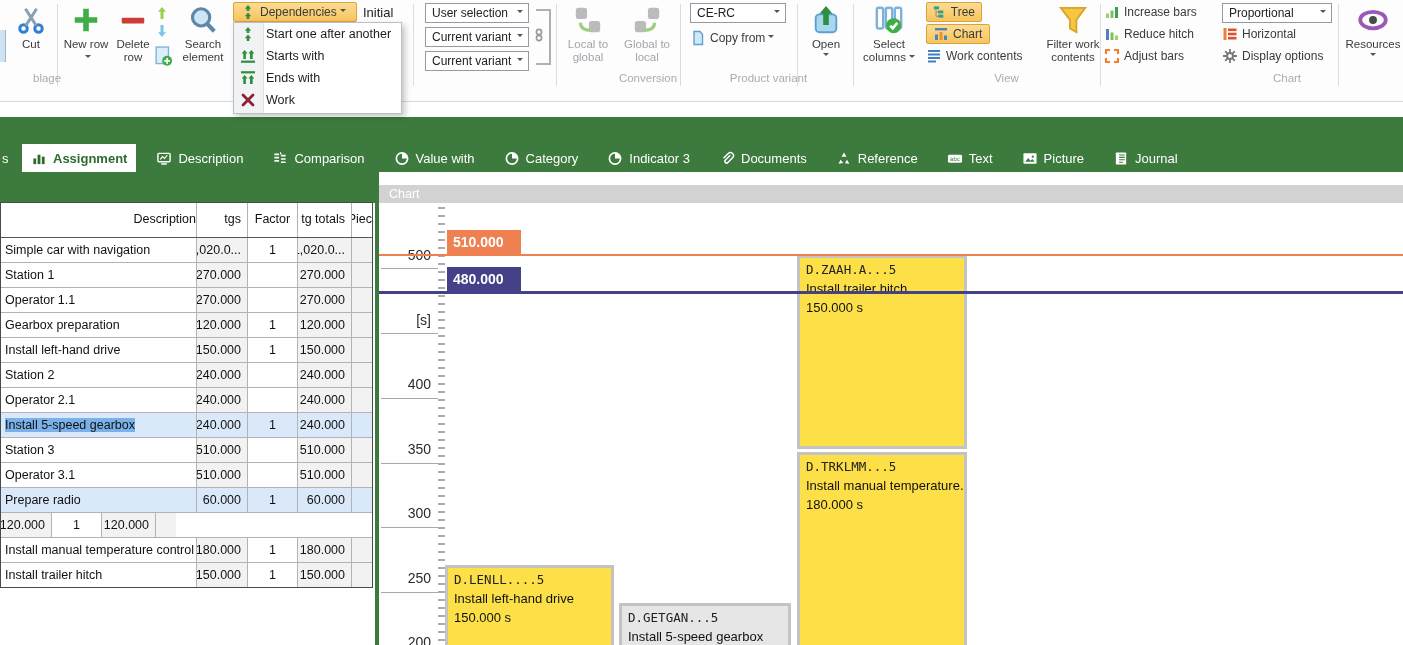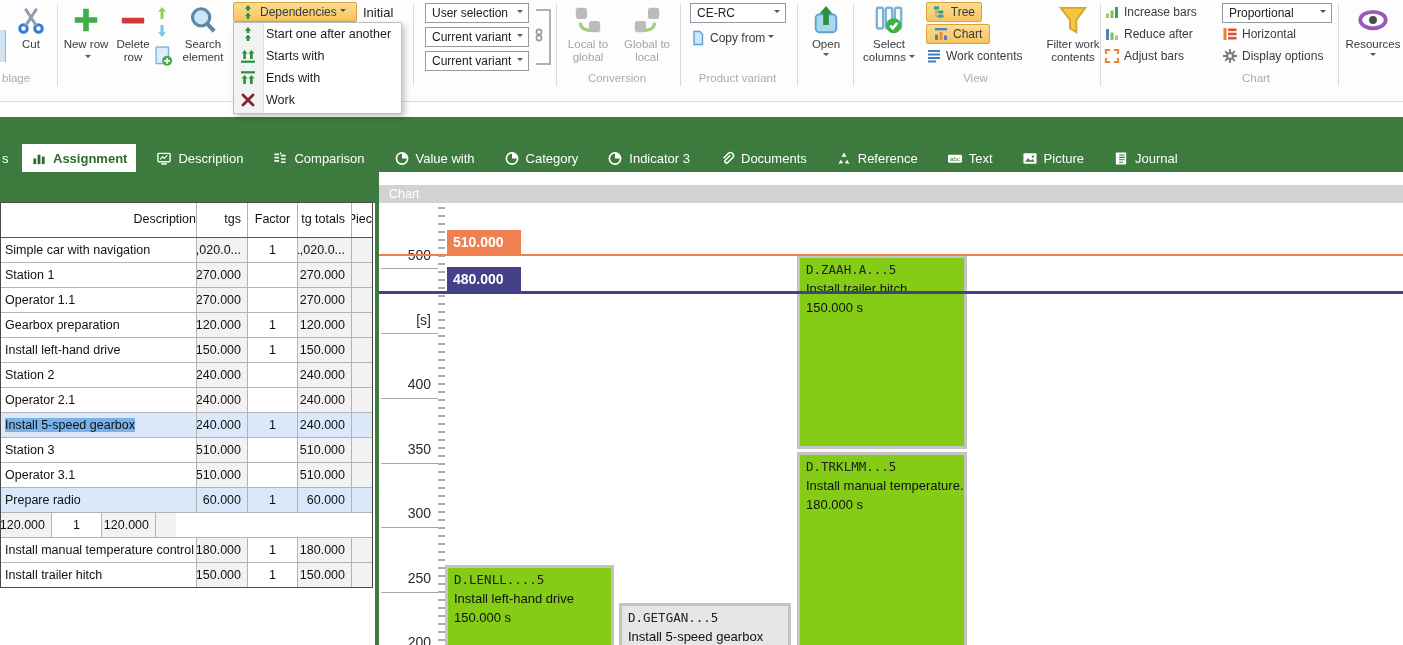--- a/index.html
+++ b/index.html
@@ -4,21 +4,21 @@
 <style>
   html,body{margin:0;padding:0;background:#fff;}
   body{font-family:"Liberation Sans",sans-serif;-webkit-font-smoothing:antialiased;}
   #app{position:relative;width:1403px;height:645px;overflow:hidden;background:#fff;}
   .abs{position:absolute;}
   svg{display:block;}
 
   
   #ribbon{position:absolute;left:0;top:0;width:1403px;height:101px;background:#fdfdfd;border-bottom:1px solid #d4dbe2;}
   .rsep{position:absolute;top:4px;height:82px;width:1px;background:#dcdcdc;}
-  .grplabel{position:absolute;top:72px;font-size:11.5px;color:#a6adb5;text-align:center;}
+  .grplabel{position:absolute;top:72px;font-size:11.5px;color:#a6adb5;text-align:center;margin-left:31px;}
   .bigbtn{position:absolute;top:2px;text-align:center;font-size:11.5px;color:#3b3b3b;line-height:13px;cursor:default;}
   .bigbtn .bicon{display:flex;justify-content:center;align-items:center;height:36px;}
   .bigbtn.disabled{color:#a0a6ac;}
   .smallbtn{position:absolute;display:flex;align-items:center;font-size:12px;color:#3b3b3b;height:20px;white-space:nowrap;}
   .smallbtn .icon{margin-right:4px;}
   .orange{background:linear-gradient(#fbdc92,#f7c45f);border:1px solid #d9a23a;border-radius:2px;padding:0 6px;box-sizing:border-box;}
   .icon{display:inline-block;width:16px;height:16px;}
   .icon-lg{width:30px;height:30px;}
   .icon-md{width:22px;height:22px;}
   .caret{display:inline-block;width:0;height:0;border:3px solid transparent;border-top-color:#555;margin-left:3px;vertical-align:middle;}
@@ -65,21 +65,21 @@
   .trow.sel .c-desc span{background:#79b1e8;}
 
   
   #chartheader{position:absolute;left:379px;top:185px;width:1024px;height:18px;background:#d2d2d2;color:#fff;font-size:12.5px;line-height:18px;padding-left:10px;box-sizing:border-box;}
   #canvas{position:absolute;left:379px;top:203px;width:1024px;height:442px;background:#fff;overflow:hidden;}
   .tickcol{position:absolute;left:59px;top:4px;width:7px;height:438px;background:repeating-linear-gradient(to bottom,#adadad 0 2px,transparent 2px 8px);}
   .gridseg{position:absolute;left:2px;width:57px;height:1px;background:#a8a8a8;}
   .axlabel{position:absolute;left:0;width:52px;text-align:right;font-size:14px;color:#2a2a2a;}
   .refline{position:absolute;left:0;width:1024px;background:var(--c);z-index:6;}
   .reflabel{position:absolute;left:68px;top:-24px;width:74px;height:24px;background:var(--c);color:#fff;font-size:14px;font-weight:600;display:flex;align-items:center;padding-left:6px;box-sizing:border-box;}
-  .cbox{position:absolute;background:#84cc16;border:3px solid #c3c3c3;box-sizing:border-box;padding:2px 6px;z-index:2;overflow:hidden;}
+  .cbox{position:absolute;background:#fde047;border:3px solid #c3c3c3;box-sizing:border-box;padding:2px 6px;z-index:2;overflow:hidden;}
   .cbox.selbox{background:#e6e6e6;}
   .cbox .code{font-family:"DejaVu Sans Mono",monospace;font-size:12.5px;color:#222;line-height:19px;white-space:nowrap;}
   .cbox .bdesc,.cbox .btime{font-size:13px;color:#111;line-height:19px;white-space:nowrap;}
 </style>
 </head>
 <body>
 
 <div id="app">
 
   <div id="ribbon">
@@ -347,21 +347,21 @@
       <span>Increase bars</span>
     </div>
     <div class="smallbtn" style="left:1104px;top:24px;">
       <span class="icon">
           <svg viewBox="0 0 16 16" width="100%" height="100%">
             <rect x="2" y="3" width="3" height="11" fill="#4f81bd"></rect>
             <rect x="6.5" y="6.5" width="3" height="7.5" fill="#7fbf5f"></rect>
             <rect x="11" y="9.5" width="3" height="4.5" fill="#9fd06f"></rect>
           </svg>
         </span>
-      <span>Reduce after</span>
+      <span>Reduce hitch</span>
     </div>
     <div class="smallbtn" style="left:1104px;top:46px;">
       <span class="icon">
           <svg viewBox="0 0 16 16" width="100%" height="100%">
             <path d="M2 6V2h4M14 6V2h-4M2 10v4h4M14 10v4h-4" stroke="#f08030" stroke-width="2.2" fill="none"></path>
           </svg>
         </span>
       <span>Adjust bars</span>
     </div>
     <div class="select" style="left:1222px;top:3px;width:110px;">

